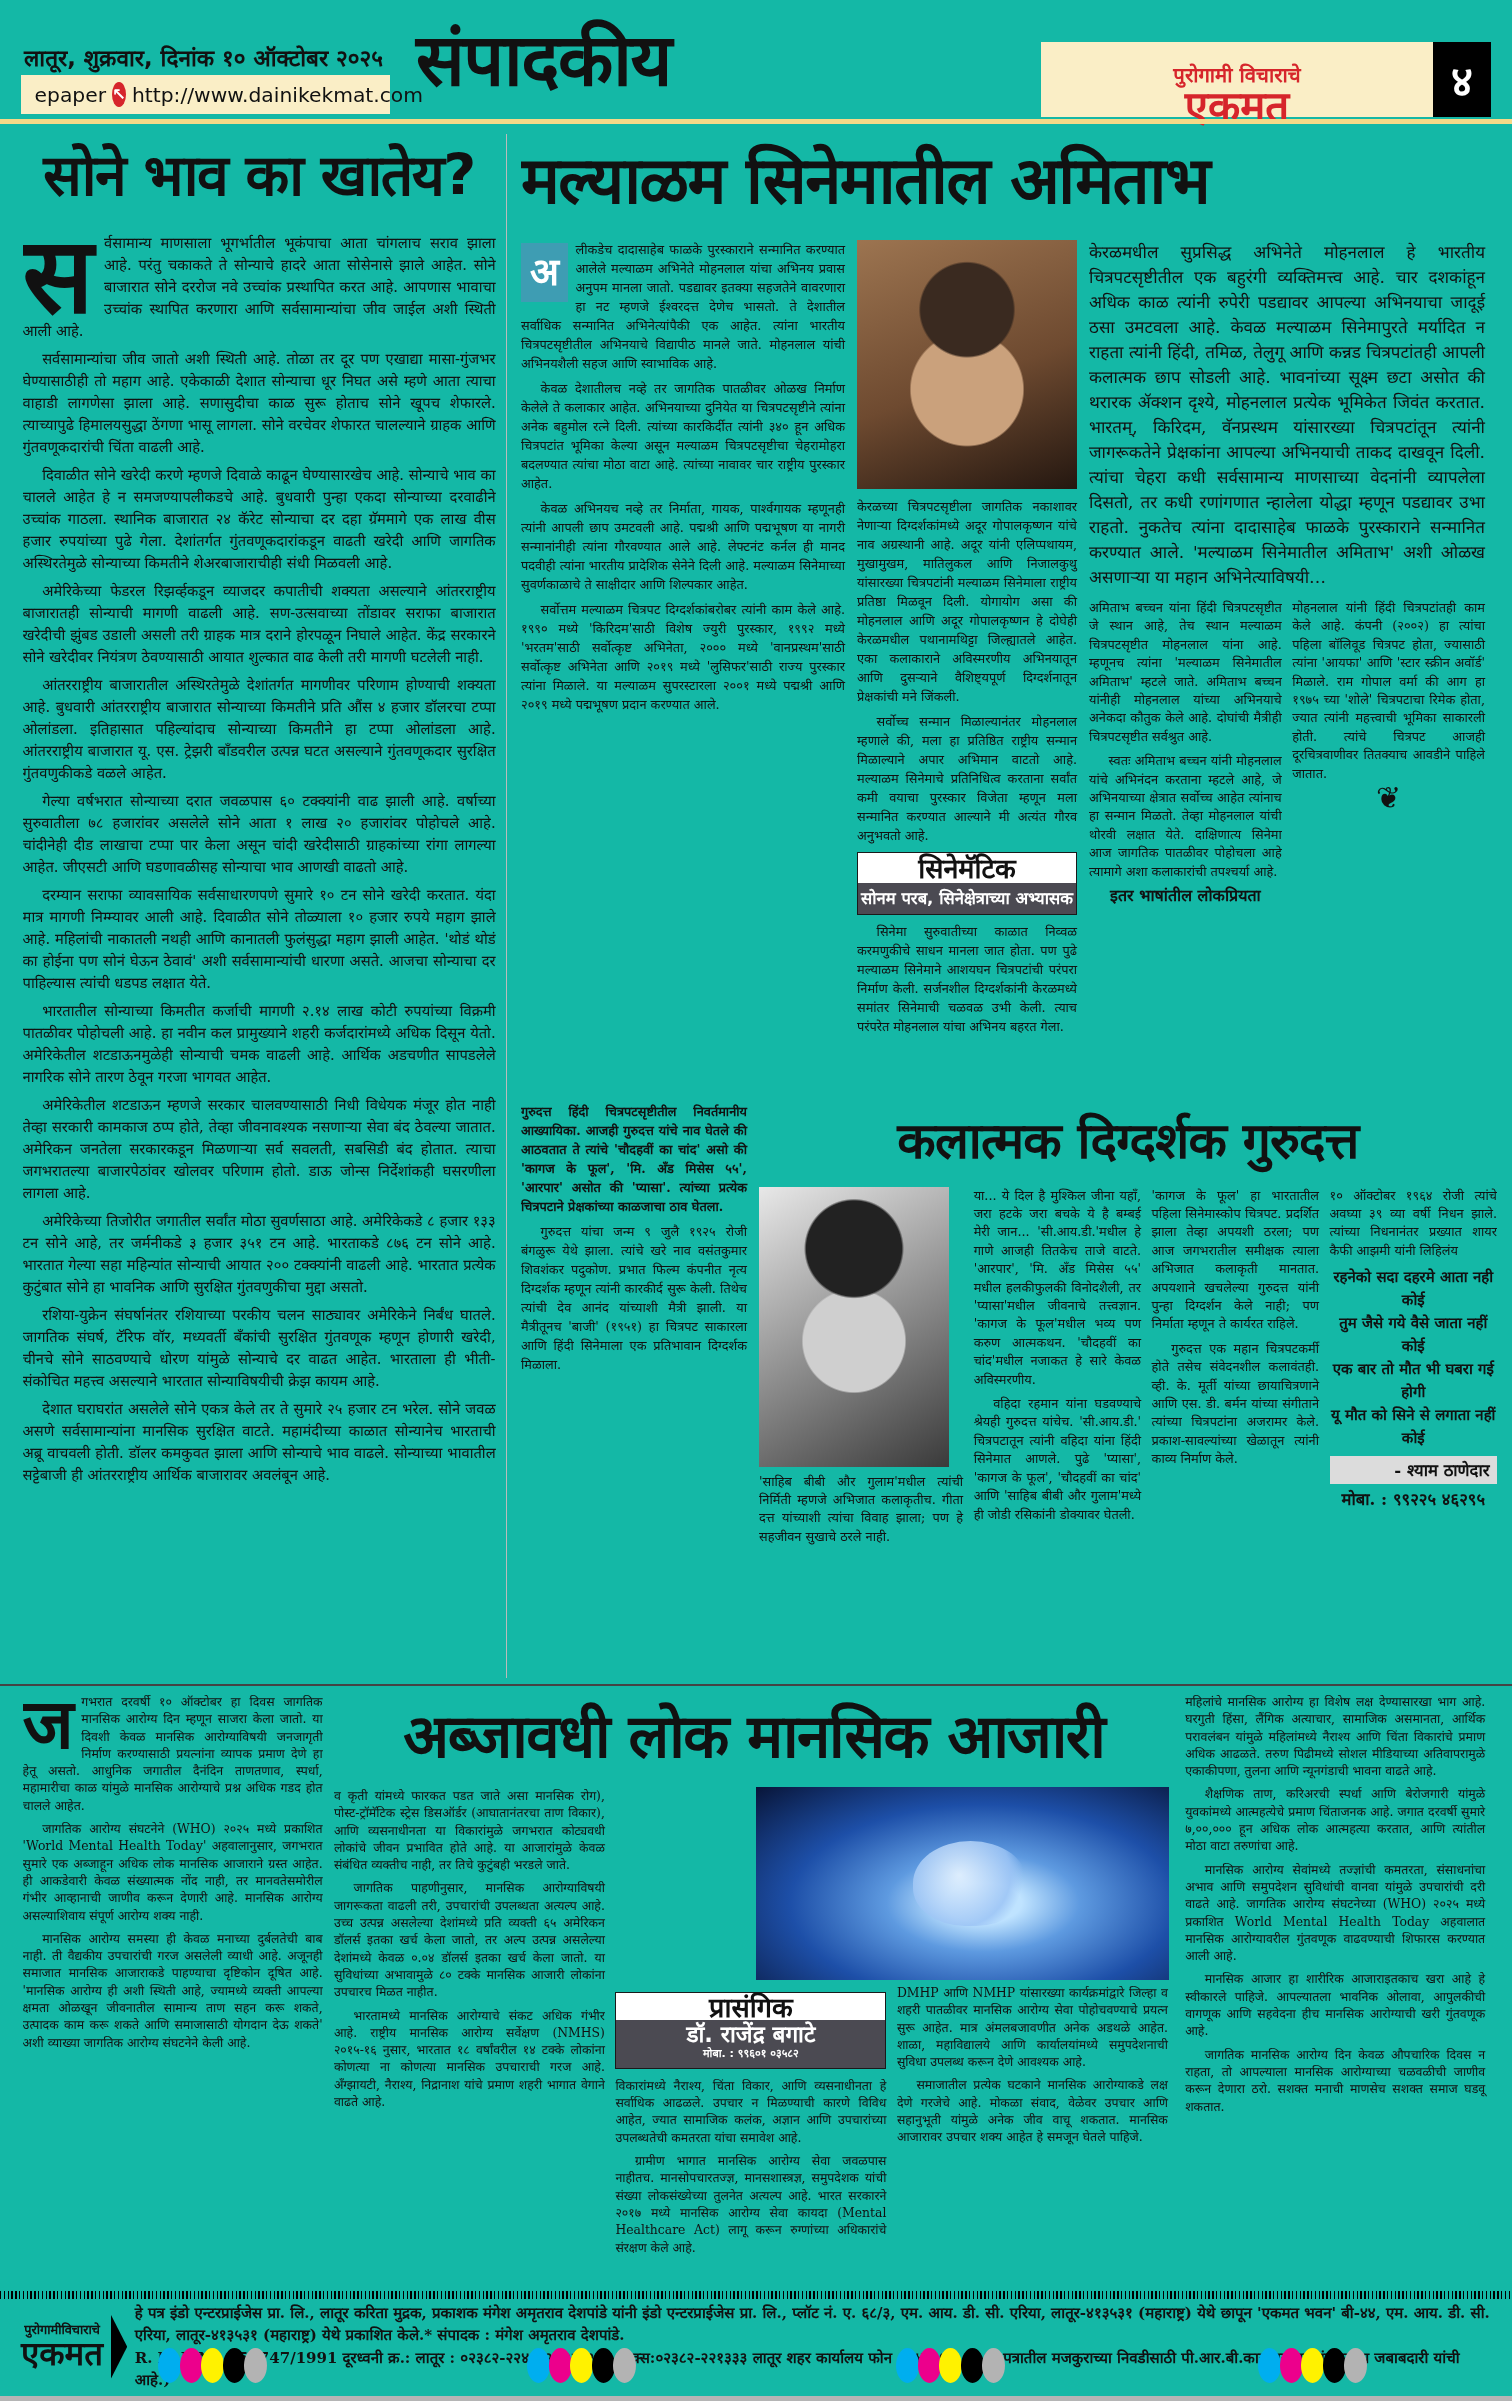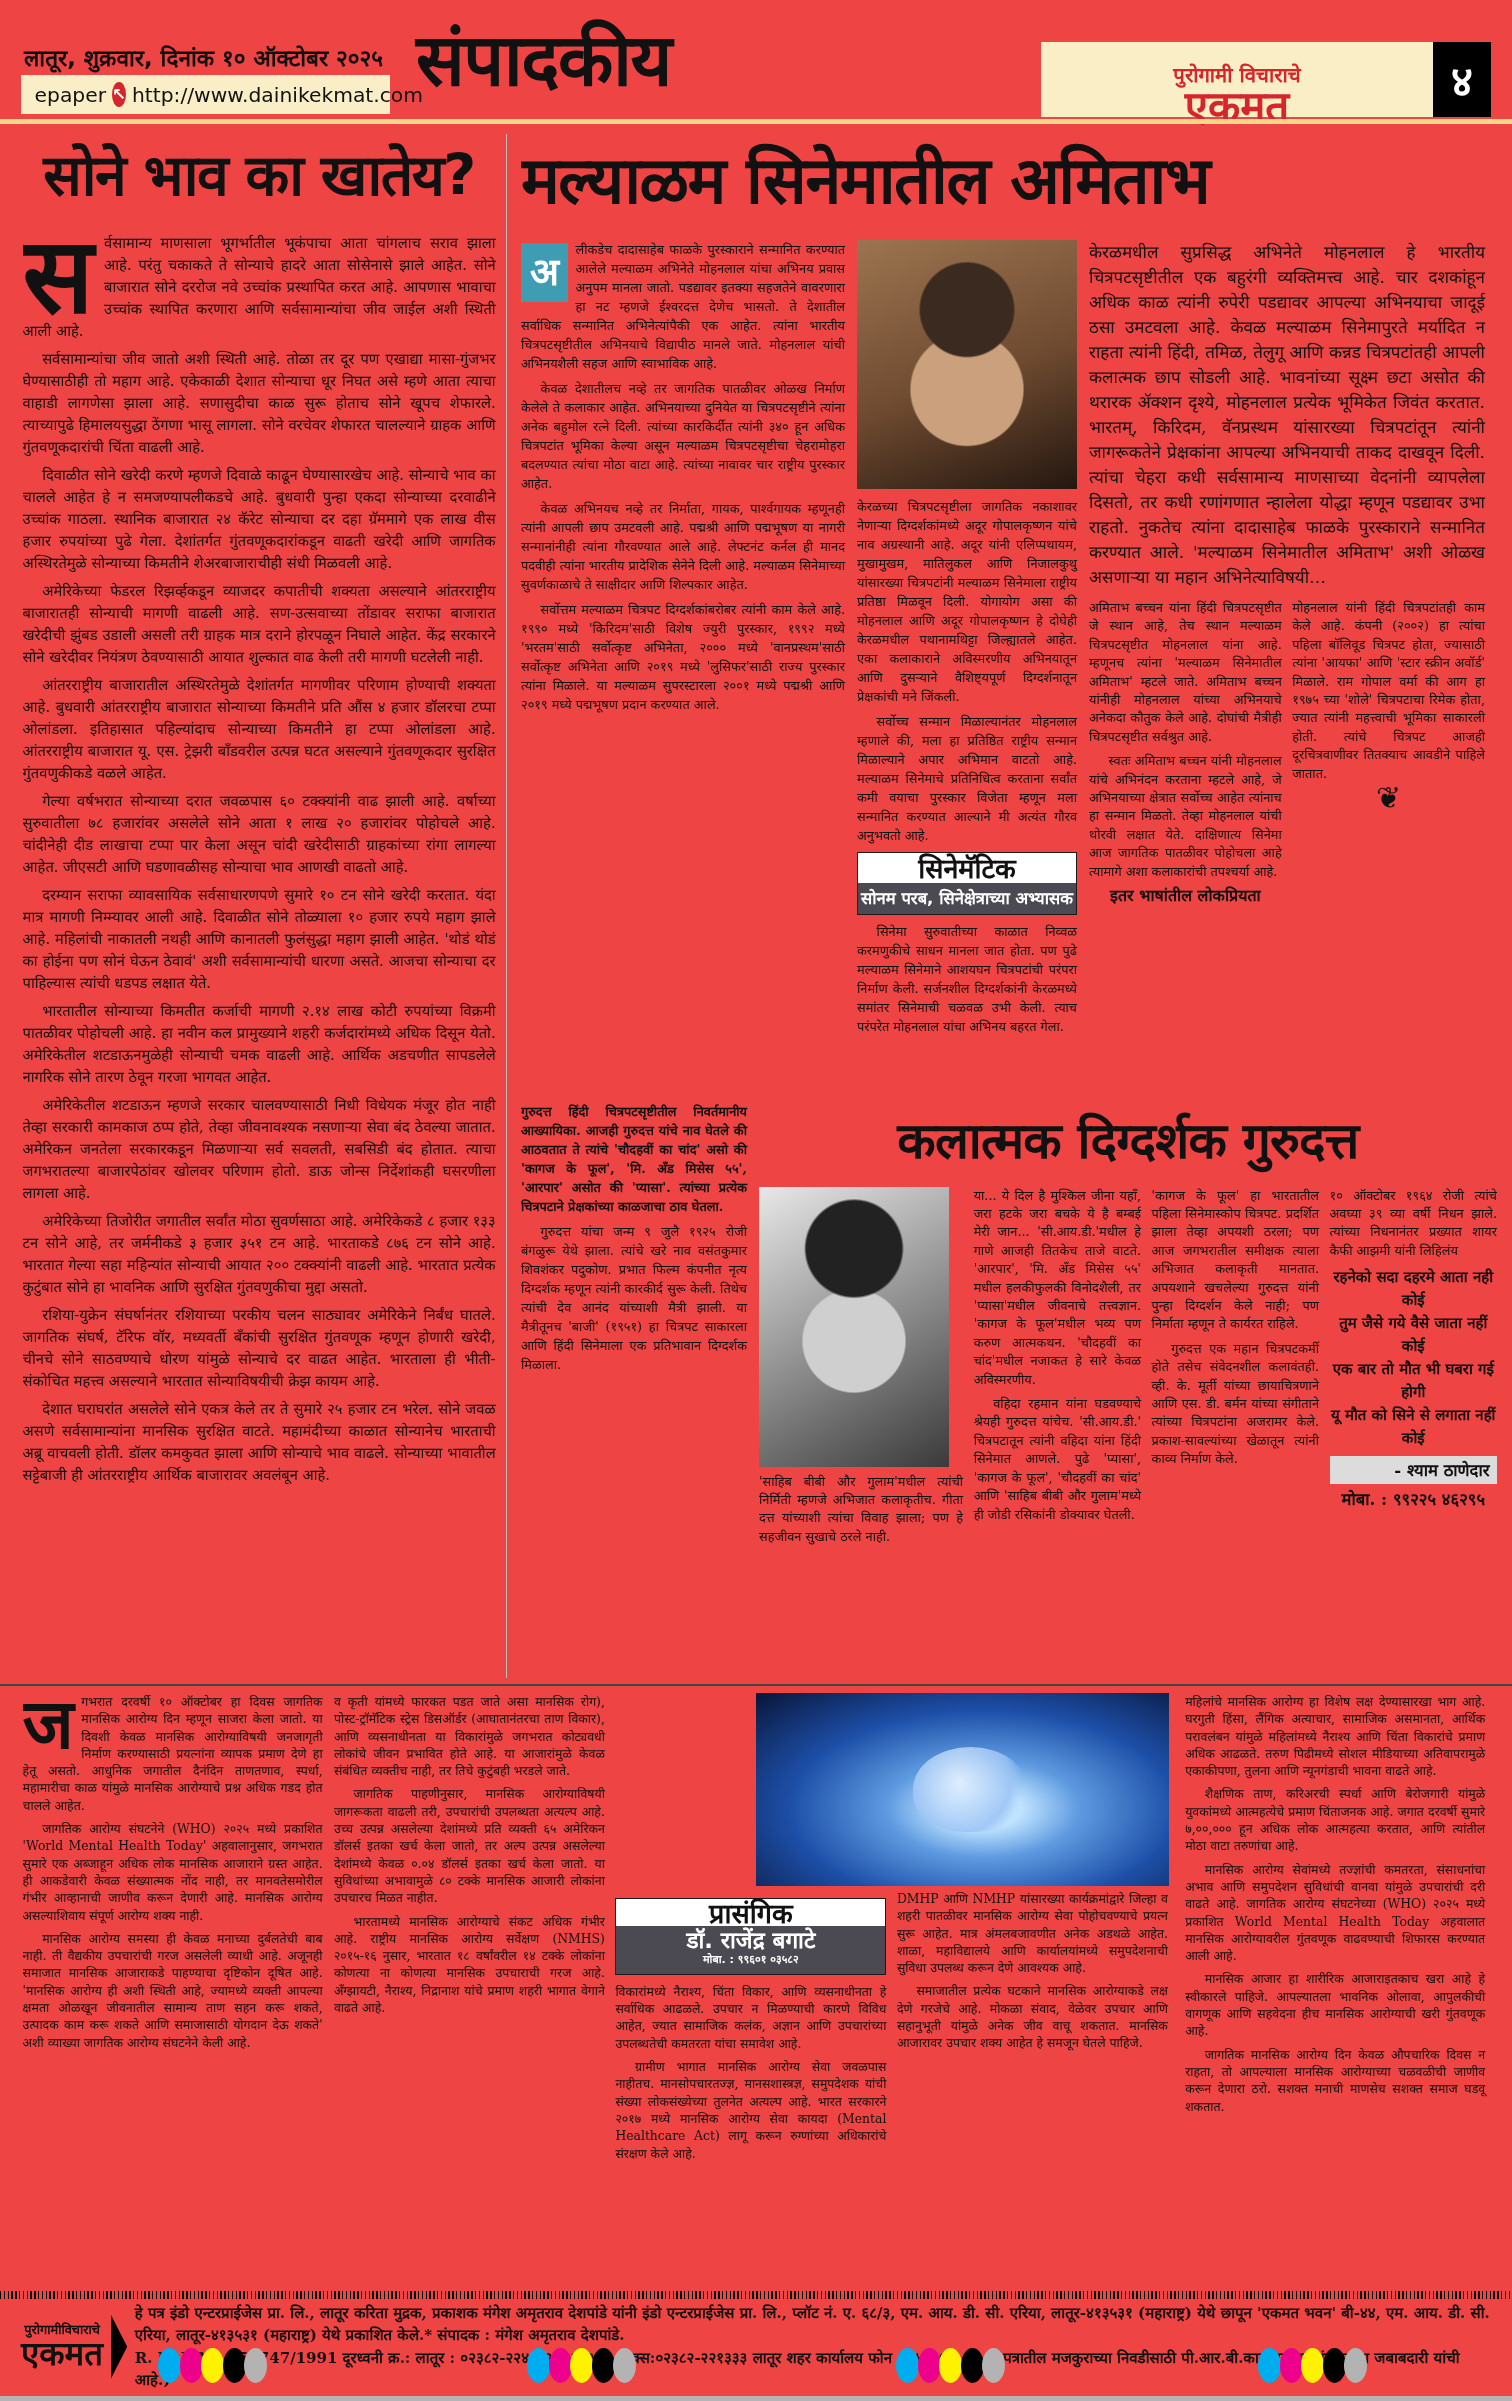--- a/index.html
+++ b/index.html
@@ -1,16 +1,16 @@
 <!DOCTYPE html>
 <html style="font-size:12px"><head>
 <meta charset="utf-8">
 <style>
   html,body{margin:0;padding:0;background:#e9e9e9;}
-  .page{position:relative;width:1512px;height:2401px;background:#ef4444;overflow:hidden;
+  .page{position:relative;width:1512px;height:2401px;background:#14b8a6;overflow:hidden;
         font-family:"DejaVu Serif","Liberation Serif",serif;color:#111;}
   .sans{font-family:"DejaVu Sans","Liberation Sans",sans-serif;}
   
   .dateline{position:absolute;left:24px;top:42px;font-size:22.6px;font-weight:700;}
   .epaper-bar{position:absolute;left:21px;top:75px;width:355px;height:39px;background:#faeec6;
               display:flex;align-items:center;padding-left:13.6px;font-size:20.3px;
               font-family:"DejaVu Sans","Liberation Sans",sans-serif;}
   .epaper-bar .lnk-ico{display:inline-block;width:25.6px;height:25.6px;border-radius:50%;background:#d6252b;
               color:#fff;text-align:center;line-height:25.6px;font-size:16.6px;font-weight:700;margin:0 6px;}
   .section-title{position:absolute;left:416px;top:7.5px;font-size:72px;font-weight:900;letter-spacing:-1.5px;
@@ -218,20 +218,21 @@
     </div>
   </div>
 
   <div class="mh art">
     <div class="mh-left">
       <p class="nofirst"><span class="dropcap-mh">ज</span><span>गभरात दरवर्षी १० ऑक्टोबर हा दिवस जागतिक मानसिक आरोग्य दिन म्हणून साजरा केला जातो. या दिवशी केवळ मानसिक आरोग्याविषयी जनजागृती निर्माण करण्यासाठी प्रयत्नांना व्यापक प्रमाण देणे हा हेतू असतो. आधुनिक जगातील दैनंदिन ताणतणाव, स्पर्धा, महामारीचा काळ यांमुळे मानसिक आरोग्याचे प्रश्न अधिक गडद होत चालले आहेत.</span></p>
       <p>जागतिक आरोग्य संघटनेने (WHO) २०२५ मध्ये प्रकाशित 'World Mental Health Today' अहवालानुसार, जगभरात सुमारे एक अब्जाहून अधिक लोक मानसिक आजाराने ग्रस्त आहेत. ही आकडेवारी केवळ संख्यात्मक नोंद नाही, तर मानवतेसमोरील गंभीर आव्हानाची जाणीव करून देणारी आहे. मानसिक आरोग्य असल्याशिवाय संपूर्ण आरोग्य शक्य नाही.</p>
       <p>मानसिक आरोग्य समस्या ही केवळ मनाच्या दुर्बलतेची बाब नाही. ती वैद्यकीय उपचारांची गरज असलेली व्याधी आहे. अजूनही समाजात मानसिक आजाराकडे पाहण्याचा दृष्टिकोन दूषित आहे. 'मानसिक आरोग्य ही अशी स्थिती आहे, ज्यामध्ये व्यक्ती आपल्या क्षमता ओळखून जीवनातील सामान्य ताण सहन करू शकते, उत्पादक काम करू शकते आणि समाजासाठी योगदान देऊ शकते' अशी व्याख्या जागतिक आरोग्य संघटनेने केली आहे.</p>
     </div>
     <div class="mh-center">
+      <h1>अब्जावधी लोक मानसिक आजारी</h1>
       <div class="mh-ccols">
         <div class="photo-brain"></div>
         <div class="mh-cc">
           <p class="nofirst">व कृती यांमध्ये फारकत पडत जाते असा मानसिक रोग), पोस्ट-ट्रॉमॅटिक स्ट्रेस डिसऑर्डर (आघातानंतरचा ताण विकार), आणि व्यसनाधीनता या विकारांमुळे जगभरात कोट्यवधी लोकांचे जीवन प्रभावित होते आहे. या आजारांमुळे केवळ संबंधित व्यक्तीच नाही, तर तिचे कुटुंबही भरडले जाते.</p>
           <p>जागतिक पाहणीनुसार, मानसिक आरोग्याविषयी जागरूकता वाढली तरी, उपचारांची उपलब्धता अत्यल्प आहे. उच्च उत्पन्न असलेल्या देशांमध्ये प्रति व्यक्ती ६५ अमेरिकन डॉलर्स इतका खर्च केला जातो, तर अल्प उत्पन्न असलेल्या देशांमध्ये केवळ ०.०४ डॉलर्स इतका खर्च केला जातो. या सुविधांच्या अभावामुळे ८० टक्के मानसिक आजारी लोकांना उपचारच मिळत नाहीत.</p>
           <p>भारतामध्ये मानसिक आरोग्याचे संकट अधिक गंभीर आहे. राष्ट्रीय मानसिक आरोग्य सर्वेक्षण (NMHS) २०१५-१६ नुसार, भारतात १८ वर्षांवरील १४ टक्के लोकांना कोणत्या ना कोणत्या मानसिक उपचाराची गरज आहे. ॲंग्झायटी, नैराश्य, निद्रानाश यांचे प्रमाण शहरी भागात वेगाने वाढते आहे.</p>
         </div>
         <div class="mh-cc">
           <div class="spacer-img"></div>
           <div class="infobox">

